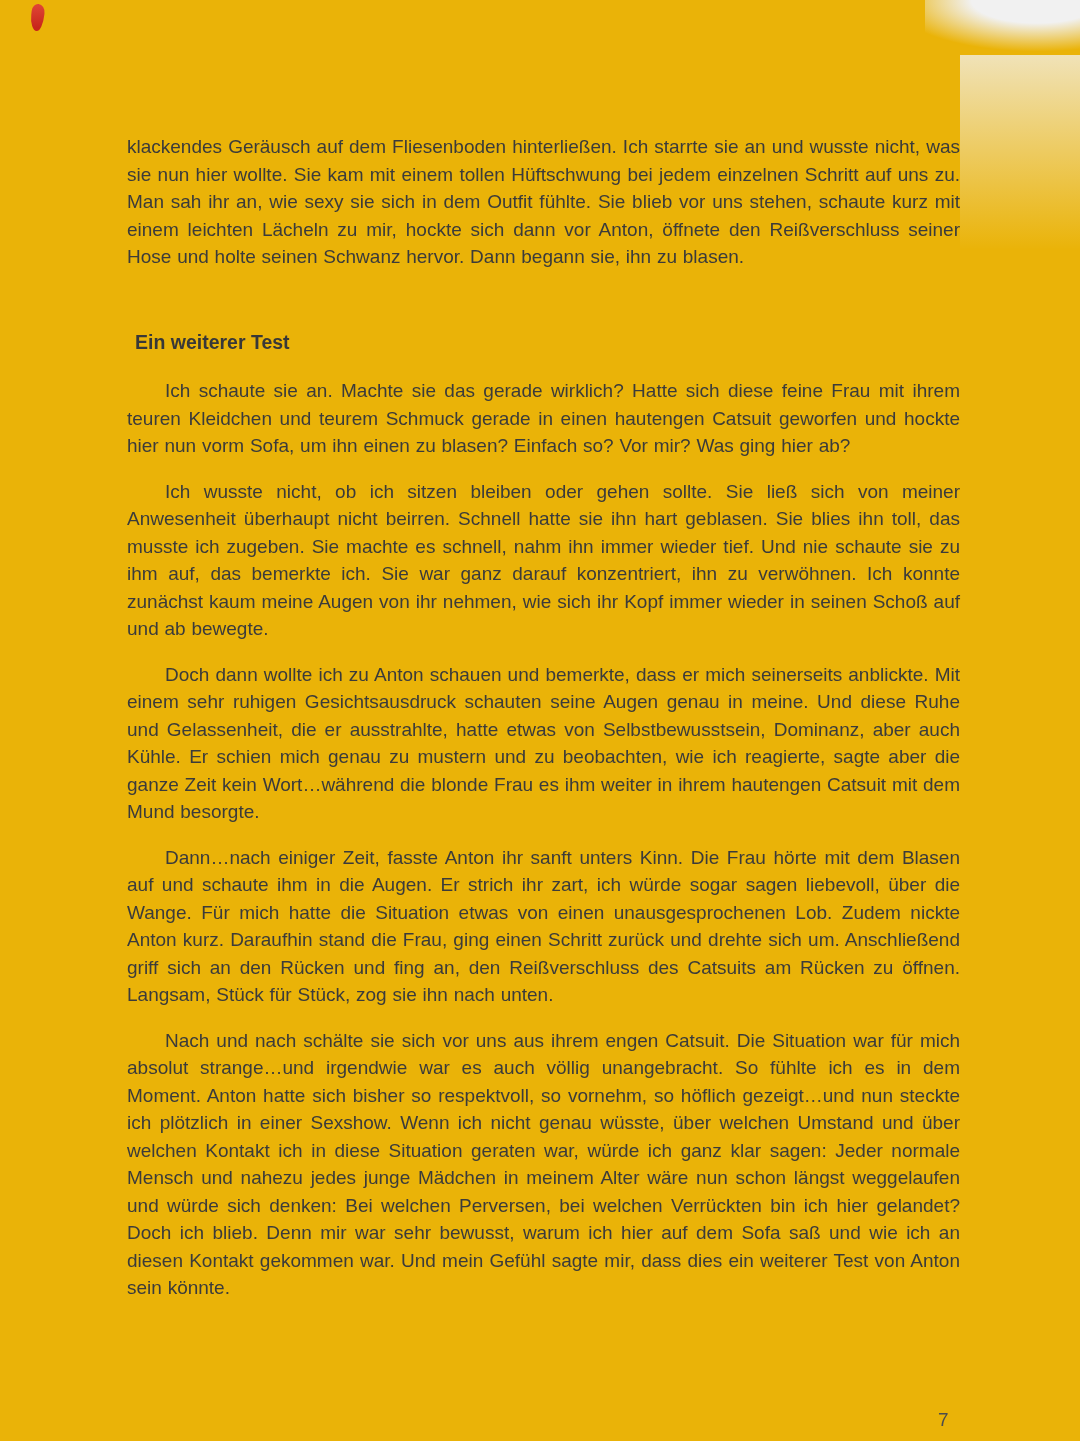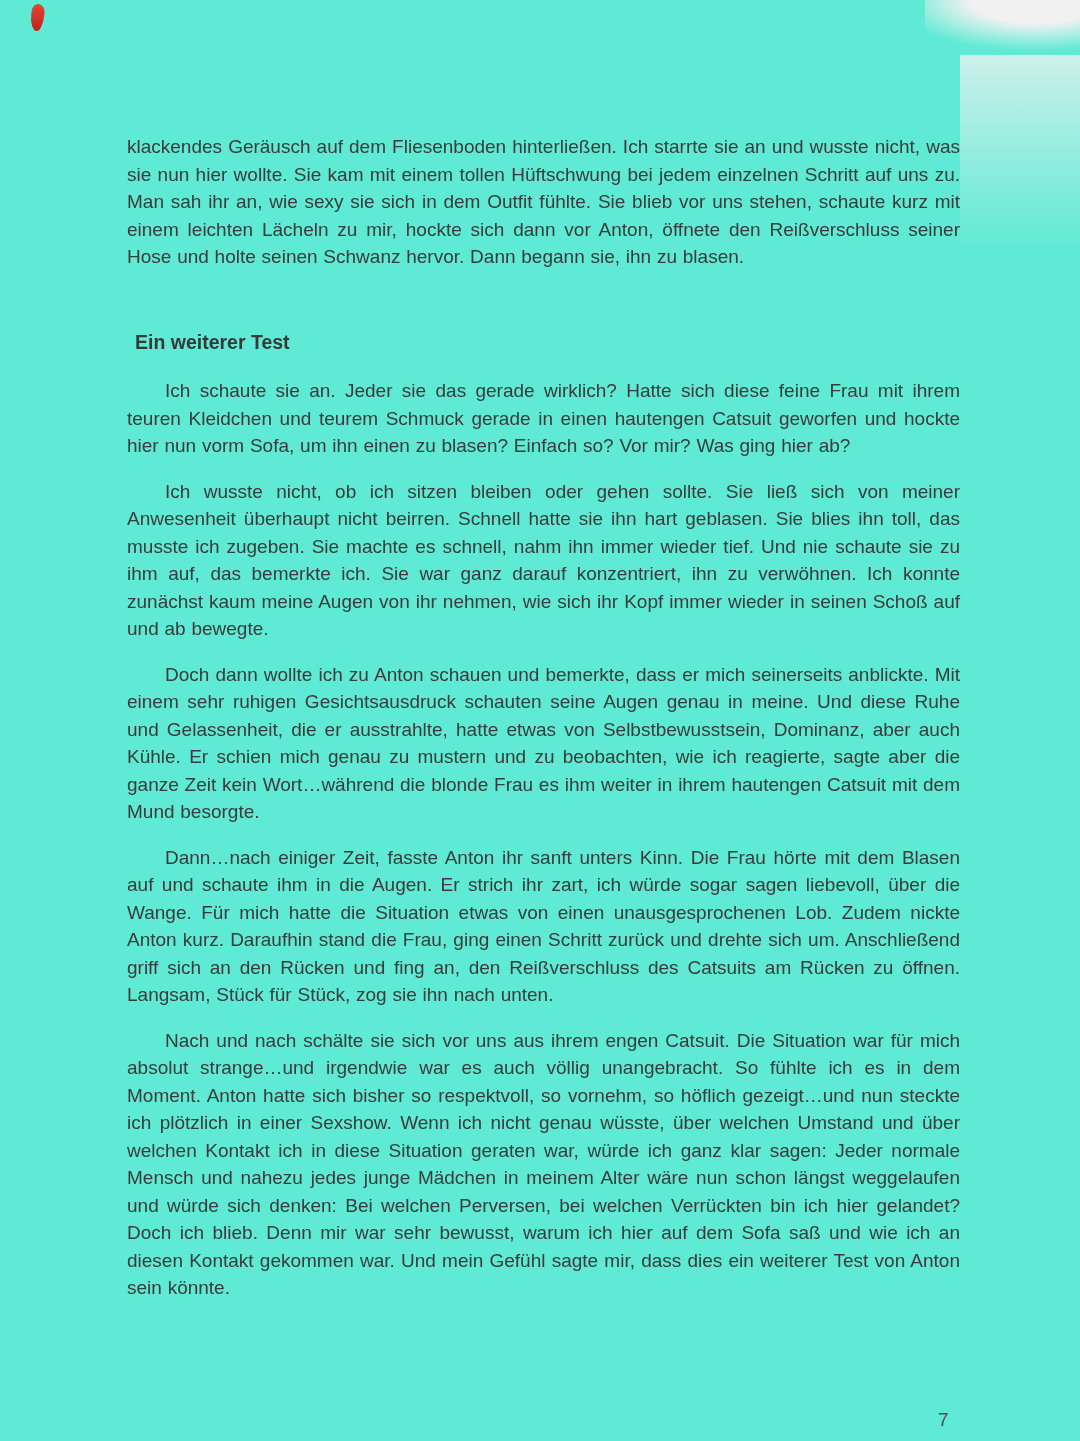--- a/index.html
+++ b/index.html
@@ -4,21 +4,21 @@
 <style>
   html, body {
     margin: 0;
     padding: 0;
     background: #ffffff;
   }
   .screen {
     position: relative;
     width: 1080px;
     height: 1441px;
-    background: #5eead4;
+    background: #eab308;
     overflow: hidden;
     font-family: "Liberation Sans", sans-serif;
   }
   
   .shade-a {
     position: absolute;
     top: 0;
     right: 0;
     width: 155px;
     height: 60px;
@@ -89,21 +89,21 @@
   <span class="corner-mark"></span>
 
   <div class="shade-a"></div>
   <div class="shade-b"></div>
 
   <div class="text-block">
     <p class="para flush">klackendes Geräusch auf dem Fliesenboden hinterließen. Ich starrte sie an und wusste nicht, was sie nun hier wollte. Sie kam mit einem tollen Hüftschwung bei jedem einzelnen Schritt auf uns zu. Man sah ihr an, wie sexy sie sich in dem Outfit fühlte. Sie blieb vor uns stehen, schaute kurz mit einem leichten Lächeln zu mir, hockte sich dann vor Anton, öffnete den Reißverschluss seiner Hose und holte seinen Schwanz hervor. Dann begann sie, ihn zu blasen.</p>
 
     <h2 class="heading">Ein weiterer Test</h2>
 
-    <p class="para">Ich schaute sie an. Jeder sie das gerade wirklich? Hatte sich diese feine Frau mit ihrem teuren Kleidchen und teurem Schmuck gerade in einen hautengen Catsuit geworfen und hockte hier nun vorm Sofa, um ihn einen zu blasen? Einfach so? Vor mir? Was ging hier ab?</p>
+    <p class="para">Ich schaute sie an. Machte sie das gerade wirklich? Hatte sich diese feine Frau mit ihrem teuren Kleidchen und teurem Schmuck gerade in einen hautengen Catsuit geworfen und hockte hier nun vorm Sofa, um ihn einen zu blasen? Einfach so? Vor mir? Was ging hier ab?</p>
 
     <p class="para">Ich wusste nicht, ob ich sitzen bleiben oder gehen sollte. Sie ließ sich von meiner Anwesenheit überhaupt nicht beirren. Schnell hatte sie ihn hart geblasen. Sie blies ihn toll, das musste ich zugeben. Sie machte es schnell, nahm ihn immer wieder tief. Und nie schaute sie zu ihm auf, das bemerkte ich. Sie war ganz darauf konzentriert, ihn zu verwöhnen. Ich konnte zunächst kaum meine Augen von ihr nehmen, wie sich ihr Kopf immer wieder in seinen Schoß auf und ab bewegte.</p>
 
     <p class="para">Doch dann wollte ich zu Anton schauen und bemerkte, dass er mich seinerseits anblickte. Mit einem sehr ruhigen Gesichtsausdruck schauten seine Augen genau in meine. Und diese Ruhe und Gelassenheit, die er ausstrahlte, hatte etwas von Selbstbewusstsein, Dominanz, aber auch Kühle. Er schien mich genau zu mustern und zu beobachten, wie ich reagierte, sagte aber die ganze Zeit kein Wort…während die blonde Frau es ihm weiter in ihrem hautengen Catsuit mit dem Mund besorgte.</p>
 
     <p class="para">Dann…nach einiger Zeit, fasste Anton ihr sanft unters Kinn. Die Frau hörte mit dem Blasen auf und schaute ihm in die Augen. Er strich ihr zart, ich würde sogar sagen liebevoll, über die Wange. Für mich hatte die Situation etwas von einen unausgesprochenen Lob. Zudem nickte Anton kurz. Daraufhin stand die Frau, ging einen Schritt zurück und drehte sich um. Anschließend griff sich an den Rücken und fing an, den Reißverschluss des Catsuits am Rücken zu öffnen. Langsam, Stück für Stück, zog sie ihn nach unten.</p>
 
     <p class="para">Nach und nach schälte sie sich vor uns aus ihrem engen Catsuit. Die Situation war für mich absolut strange…und irgendwie war es auch völlig unangebracht. So fühlte ich es in dem Moment. Anton hatte sich bisher so respektvoll, so vornehm, so höflich gezeigt…und nun steckte ich plötzlich in einer Sexshow. Wenn ich nicht genau wüsste, über welchen Umstand und über welchen Kontakt ich in diese Situation geraten war, würde ich ganz klar sagen: Jeder normale Mensch und nahezu jedes junge Mädchen in meinem Alter wäre nun schon längst weggelaufen und würde sich denken: Bei welchen Perversen, bei welchen Verrückten bin ich hier gelandet? Doch ich blieb. Denn mir war sehr bewusst, warum ich hier auf dem Sofa saß und wie ich an diesen Kontakt gekommen war. Und mein Gefühl sagte mir, dass dies ein weiterer Test von Anton sein könnte.</p>
   </div>
 

